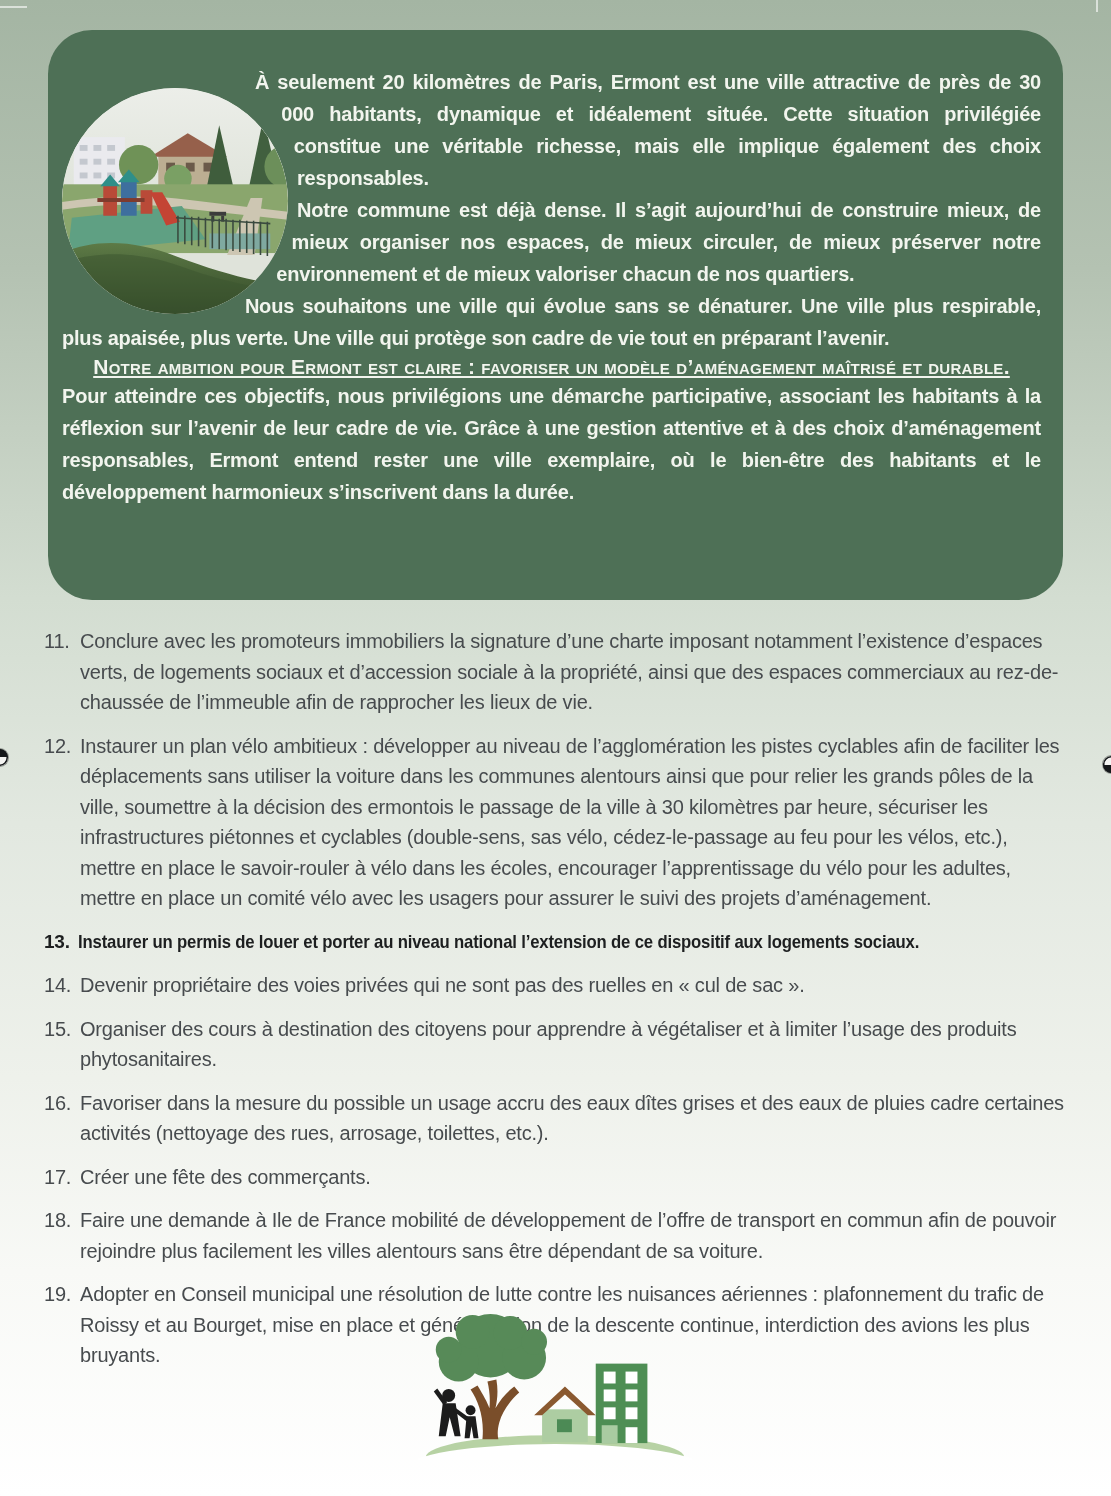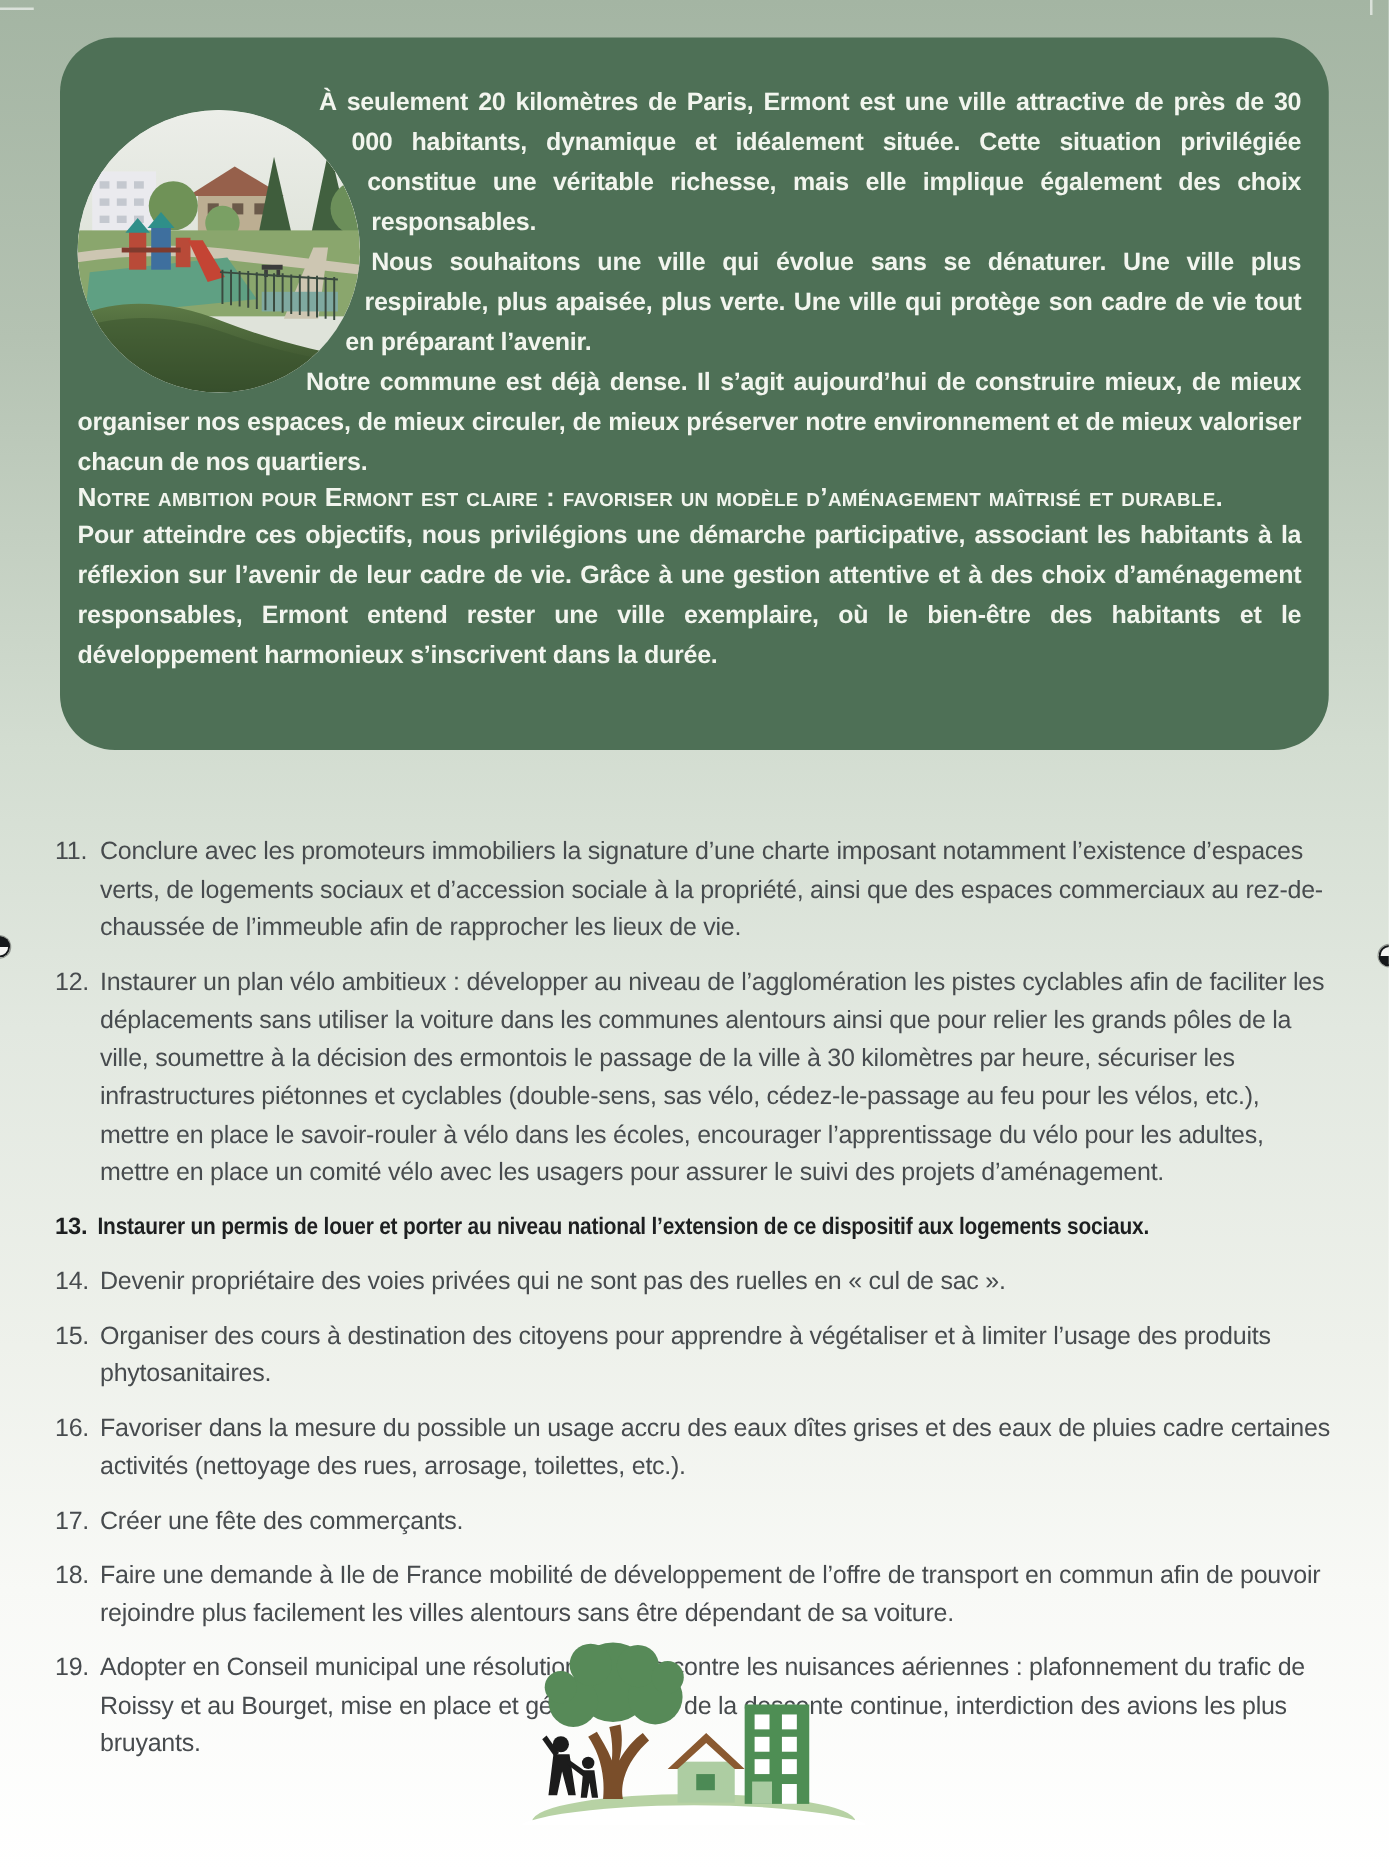--- a/index.html
+++ b/index.html
@@ -32,26 +32,26 @@
     shape-outside:circle(122px at 113px 124px);
     margin:22px 18px 14px 0;background:#dfe3da;
   }
   .photo-circle svg{display:block;width:226px;height:226px;}
   .hero p{margin:0;}
   .hero-p{
     font-size:20px;line-height:32px;font-weight:700;letter-spacing:-.2px;
     text-align:justify;margin-bottom:22px;
   }
   .ambition{
-    clear:none;text-align:left;font-variant:small-caps;font-weight:700;
-    font-size:21px;line-height:26px;letter-spacing:.3px;margin:26px 0 24px 0;
-  }
-
-  
-  .list{position:absolute;left:44px;top:666px;width:1022px;}
+    clear:none;text-align:center;font-variant:small-caps;font-weight:700;
+    font-size:21px;line-height:26px;letter-spacing:.3px;margin:26px 0 24px 0;text-decoration:underline;
+  }
+
+  
+  .list{position:absolute;left:44px;top:626px;width:1022px;}
   .item{display:flex;margin-bottom:13px;color:#474b4e;
     font-size:20px;line-height:30.5px;letter-spacing:-.2px;}
   .item .num{flex:0 0 36px;}
   .item .txt{flex:1;}
   .item.bold{font-weight:700;color:#1d1f20;font-size:19px;align-items:flex-end;}
   .item.bold .txt span{display:inline-block;white-space:nowrap;transform:scaleX(.88);transform-origin:0 50%;}
   .item.bold .num{flex-basis:34px;}
 
   
   .logo{position:absolute;left:418px;top:1306px;width:274px;height:154px;}
@@ -145,22 +145,22 @@
             <line x1="116" y1="132" x2="212" y2="138"></line>
           </g>
 
           <path d="M0,168 C36,152 78,156 118,172 C160,188 200,198 232,202 L232,232 L0,232 Z" fill="url(#hedge)"></path>
           <path d="M0,178 C40,164 84,168 122,182 C160,196 198,204 232,208 L232,232 L0,232 Z" fill="#3c552f" opacity=".55"></path>
         </g>
       </svg>
     </div>
 
     <p class="hero-p">À seulement 20 kilomètres de Paris, Ermont est une ville attractive de près de 30 000 habitants, dynamique et idéalement située. Cette situation privilégiée constitue une véritable richesse, mais elle implique également des choix responsables.</p>
+    <p class="hero-p">Notre commune est déjà dense. Il s’agit aujourd’hui de construire mieux, de mieux organiser nos espaces, de mieux circuler, de mieux préserver notre environnement et de mieux valoriser chacun de nos quartiers.</p>
     <p class="hero-p">Nous souhaitons une ville qui évolue sans se dénaturer. Une ville plus respirable, plus apaisée, plus verte. Une ville qui protège son cadre de vie tout en préparant l’avenir.</p>
-    <p class="hero-p">Notre commune est déjà dense. Il s’agit aujourd’hui de construire mieux, de mieux organiser nos espaces, de mieux circuler, de mieux préserver notre environnement et de mieux valoriser chacun de nos quartiers.</p>
     <p class="ambition">Notre ambition pour Ermont est claire : favoriser un modèle d’aménagement maîtrisé et durable.</p>
     <p class="hero-p">Pour atteindre ces objectifs, nous privilégions une démarche participative, associant les habitants à la réflexion sur l’avenir de leur cadre de vie. Grâce à une gestion attentive et à des choix d’aménagement responsables, Ermont entend rester une ville exemplaire, où le bien-être des habitants et le développement harmonieux s’inscrivent dans la durée.</p>
   </section>
 
   <div class="list">
     <div class="item">
       <span class="num">11.</span>
       <span class="txt">Conclure avec les promoteurs immobiliers la signature d’une charte imposant notamment l’existence d’espaces verts, de logements sociaux et d’accession sociale à la propriété, ainsi que des espaces commerciaux au rez-de-chaussée de l’immeuble afin de rapprocher les lieux de vie.</span>
     </div>
     <div class="item">

